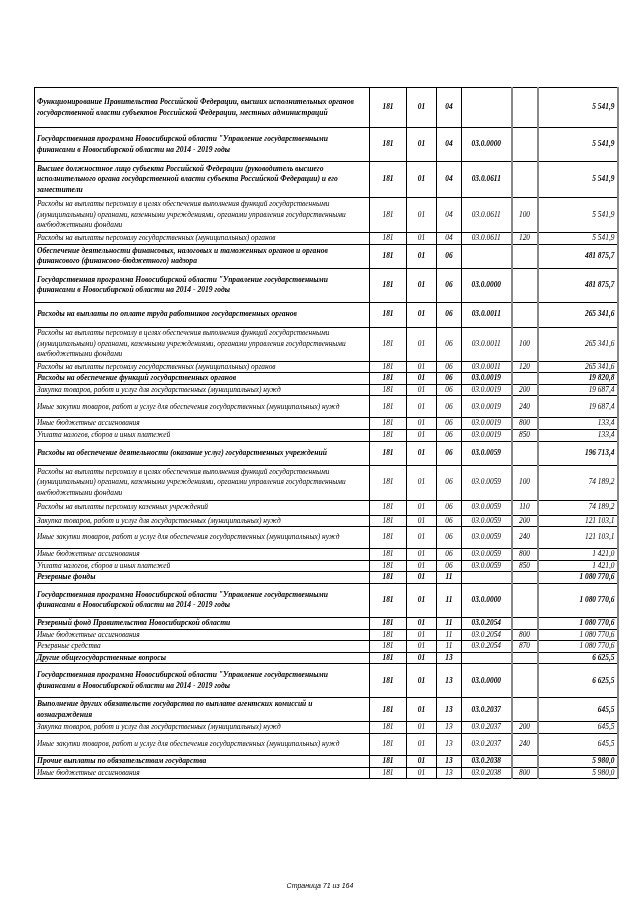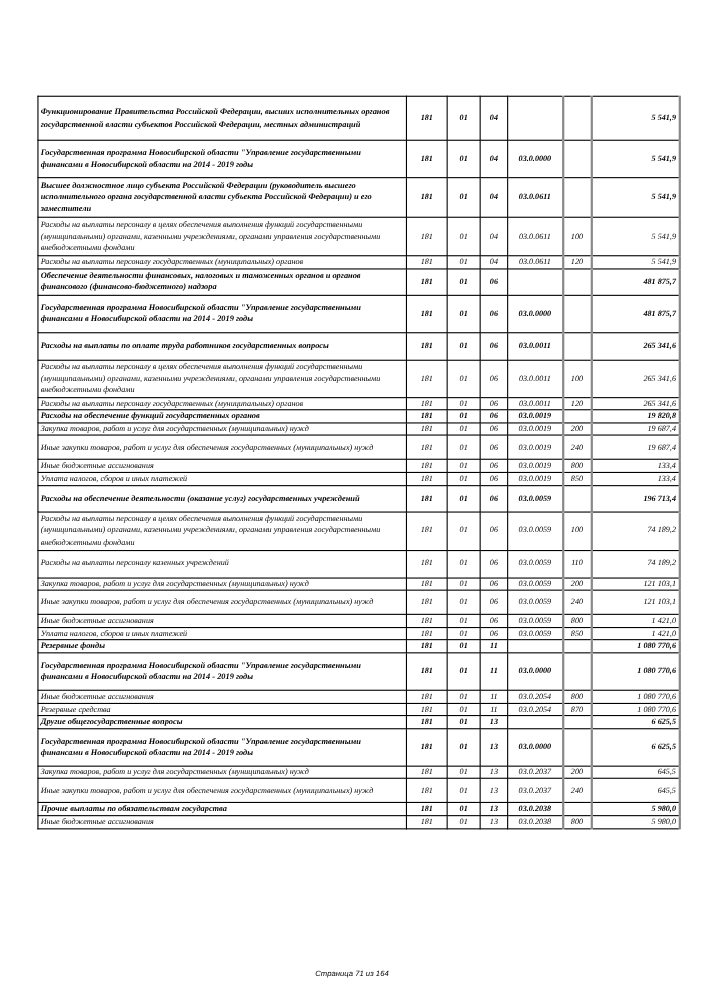--- a/index.html
+++ b/index.html
@@ -91,21 +91,21 @@
         <tr class="bold" style="height: 34px;">
           <td class="desc">Государственная программа Новосибирской области "Управление государственными финансами в Новосибирской области на 2014 - 2019 годы</td>
           <td class="c">181</td>
           <td class="c">01</td>
           <td class="c">06</td>
           <td class="c grayr">03.0.0000</td>
           <td class="c grayr"></td>
           <td class="r grayr">481 875,7</td>
         </tr>
         <tr class="bold" style="height: 25px;">
-          <td class="desc">Расходы на выплаты по оплате труда работников государственных вопросы</td>
+          <td class="desc">Расходы на выплаты по оплате труда работников государственных органов</td>
           <td class="c">181</td>
           <td class="c">01</td>
           <td class="c">06</td>
           <td class="c grayr">03.0.0011</td>
           <td class="c grayr"></td>
           <td class="r grayr">265 341,6</td>
         </tr>
         <tr style="height: 34px;">
           <td class="desc">Расходы на выплаты персоналу в целях обеспечения выполнения функций государственными (муниципальными) органами, казенными учреждениями, органами управления государственными внебюджетными фондами</td>
           <td class="c">181</td>
@@ -180,21 +180,21 @@
         </tr>
         <tr style="height: 35px;">
           <td class="desc">Расходы на выплаты персоналу в целях обеспечения выполнения функций государственными (муниципальными) органами, казенными учреждениями, органами управления государственными внебюджетными фондами</td>
           <td class="c">181</td>
           <td class="c">01</td>
           <td class="c">06</td>
           <td class="c grayr">03.0.0059</td>
           <td class="c grayr">100</td>
           <td class="r grayr">74 189,2</td>
         </tr>
-        <tr style="height: 25px;">
+        <tr style="height: 15px;">
           <td class="desc">Расходы на выплаты персоналу казенных учреждений</td>
           <td class="c">181</td>
           <td class="c">01</td>
           <td class="c">06</td>
           <td class="c grayr">03.0.0059</td>
           <td class="c grayr">110</td>
           <td class="r grayr">74 189,2</td>
         </tr>
         <tr style="height: 11px;">
           <td class="desc">Закупка товаров, работ и услуг для государственных (муниципальных) нужд</td>
@@ -243,20 +243,29 @@
         </tr>
         <tr class="bold" style="height: 34px;">
           <td class="desc">Государственная программа Новосибирской области "Управление государственными финансами в Новосибирской области на 2014 - 2019 годы</td>
           <td class="c">181</td>
           <td class="c">01</td>
           <td class="c">11</td>
           <td class="c grayr">03.0.0000</td>
           <td class="c grayr"></td>
           <td class="r grayr">1 080 770,6</td>
         </tr>
+        <tr class="bold" style="height: 11px;">
+          <td class="desc">Резервный фонд Правительства Новосибирской области</td>
+          <td class="c">181</td>
+          <td class="c">01</td>
+          <td class="c">11</td>
+          <td class="c grayr">03.0.2054</td>
+          <td class="c grayr"></td>
+          <td class="r grayr">1 080 770,6</td>
+        </tr>
         <tr style="height: 11px;">
           <td class="desc">Иные бюджетные ассигнования</td>
           <td class="c">181</td>
           <td class="c">01</td>
           <td class="c">11</td>
           <td class="c grayr">03.0.2054</td>
           <td class="c grayr">800</td>
           <td class="r grayr">1 080 770,6</td>
         </tr>
         <tr style="height: 11px;">
@@ -278,20 +287,29 @@
           <td class="r grayr">6 625,5</td>
         </tr>
         <tr class="bold" style="height: 34px;">
           <td class="desc">Государственная программа Новосибирской области "Управление государственными финансами в Новосибирской области на 2014 - 2019 годы</td>
           <td class="c">181</td>
           <td class="c">01</td>
           <td class="c">13</td>
           <td class="c grayr">03.0.0000</td>
           <td class="c grayr"></td>
           <td class="r grayr">6 625,5</td>
+        </tr>
+        <tr class="bold" style="height: 24px;">
+          <td class="desc">Выполнение других обязательств государства по выплате агентских комиссий и вознаграждения</td>
+          <td class="c">181</td>
+          <td class="c">01</td>
+          <td class="c">13</td>
+          <td class="c grayr">03.0.2037</td>
+          <td class="c grayr"></td>
+          <td class="r grayr">645,5</td>
         </tr>
         <tr style="height: 11px;">
           <td class="desc">Закупка товаров, работ и услуг для государственных (муниципальных) нужд</td>
           <td class="c">181</td>
           <td class="c">01</td>
           <td class="c">13</td>
           <td class="c grayr">03.0.2037</td>
           <td class="c grayr">200</td>
           <td class="r grayr">645,5</td>
         </tr>

